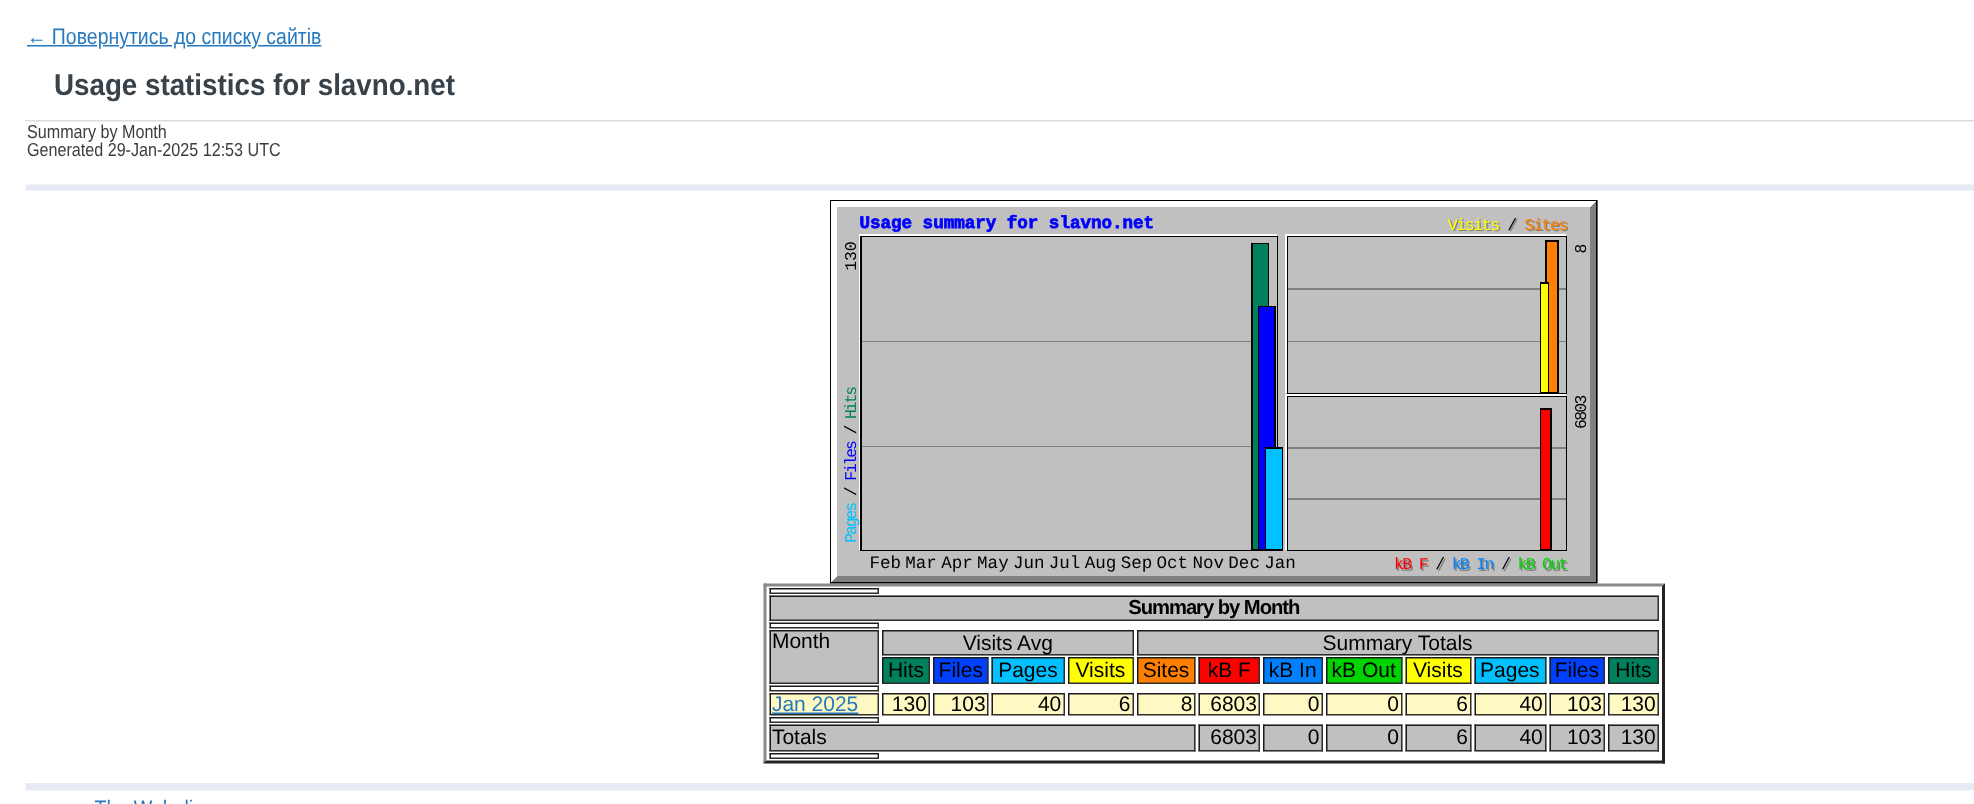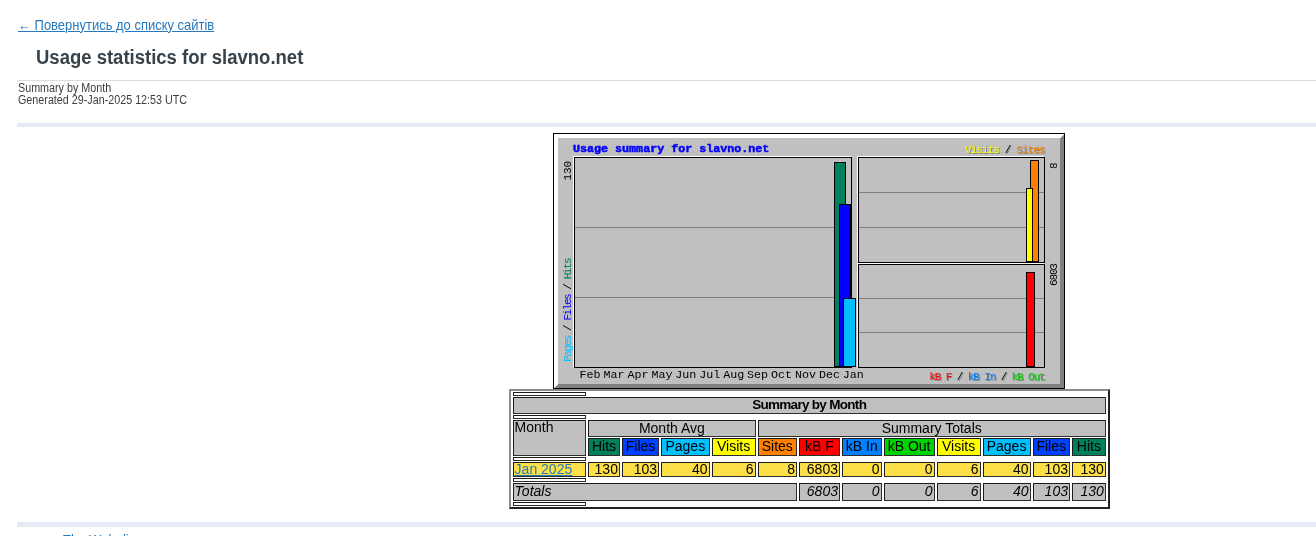--- a/index.html
+++ b/index.html
@@ -18,26 +18,26 @@
 
 
 #wtbl { left:508.6px; top:388.5px; border-collapse:separate; border-spacing:2px 1px;
   border:2px solid; border-color:#8a8a8a #222222 #222222 #8a8a8a;
   font-size:14px; color:#000; table-layout:fixed; width:597.2px; }
 #wtbl th, #wtbl td { border:1px solid; border-color:#1c1c1c #2e2e2e #2e2e2e #1c1c1c;
   font-weight:normal; padding:0 1px; line-height:13px; white-space:nowrap; }
 #wtbl th.gr, #wtbl td.gr { background:#c0c0c0; }
 #wtbl th.ttl { font-weight:bold; height:15px; font-size:13.5px; letter-spacing:-0.7px; vertical-align:top; line-height:13px; }
 #wtbl .sep th { height:2px; padding:0; background:#fff; }
-#wtbl td { background:#fde047; text-align:right; }
+#wtbl td { background:#fef9c3; text-align:right; }
 #wtbl td.lft { text-align:left; }
 #wtbl th { text-align:center; height:15.4px; }
 #wtbl tr.crow th { height:15.8px; }
 #wtbl td { height:13px; }
-#wtbl tr.tot td { height:16px;font-style:italic; }
+#wtbl tr.tot td { height:16px; }
 .cHit { background:#00805c; }
 .cFil { background:#0040ff; }
 .cPag { background:#00c0ff; }
 .cVis { background:#ffff00; }
 .cSit { background:#ff8000; }
 .cKbf { background:#ff0000; }
 .cKbi { background:#0080ff; }
 .cKbo { background:#00d400; }
 </style>
 </head>
@@ -133,21 +133,21 @@
         <th></th>
       </tr>
 <tr>
         <th class="gr ttl" colspan="13">Summary by Month</th>
       </tr>
 <tr class="sep">
         <th></th>
       </tr>
 <tr>
         <th class="gr lft" rowspan="2" style="text-align:left;vertical-align:top;padding-top:0">Month</th>
-<th class="gr" colspan="4">Month Avg</th>
+<th class="gr" colspan="4">Visits Avg</th>
 <th class="gr" colspan="8">Summary Totals</th>
       </tr>
 <tr class="crow">
 <th class="cHit">Hits</th>
 <th class="cFil">Files</th>
 <th class="cPag">Pages</th>
 <th class="cVis">Visits</th>
 <th class="cSit">Sites</th>
 <th class="cKbf">kB F</th>
 <th class="cKbi">kB In</th>

